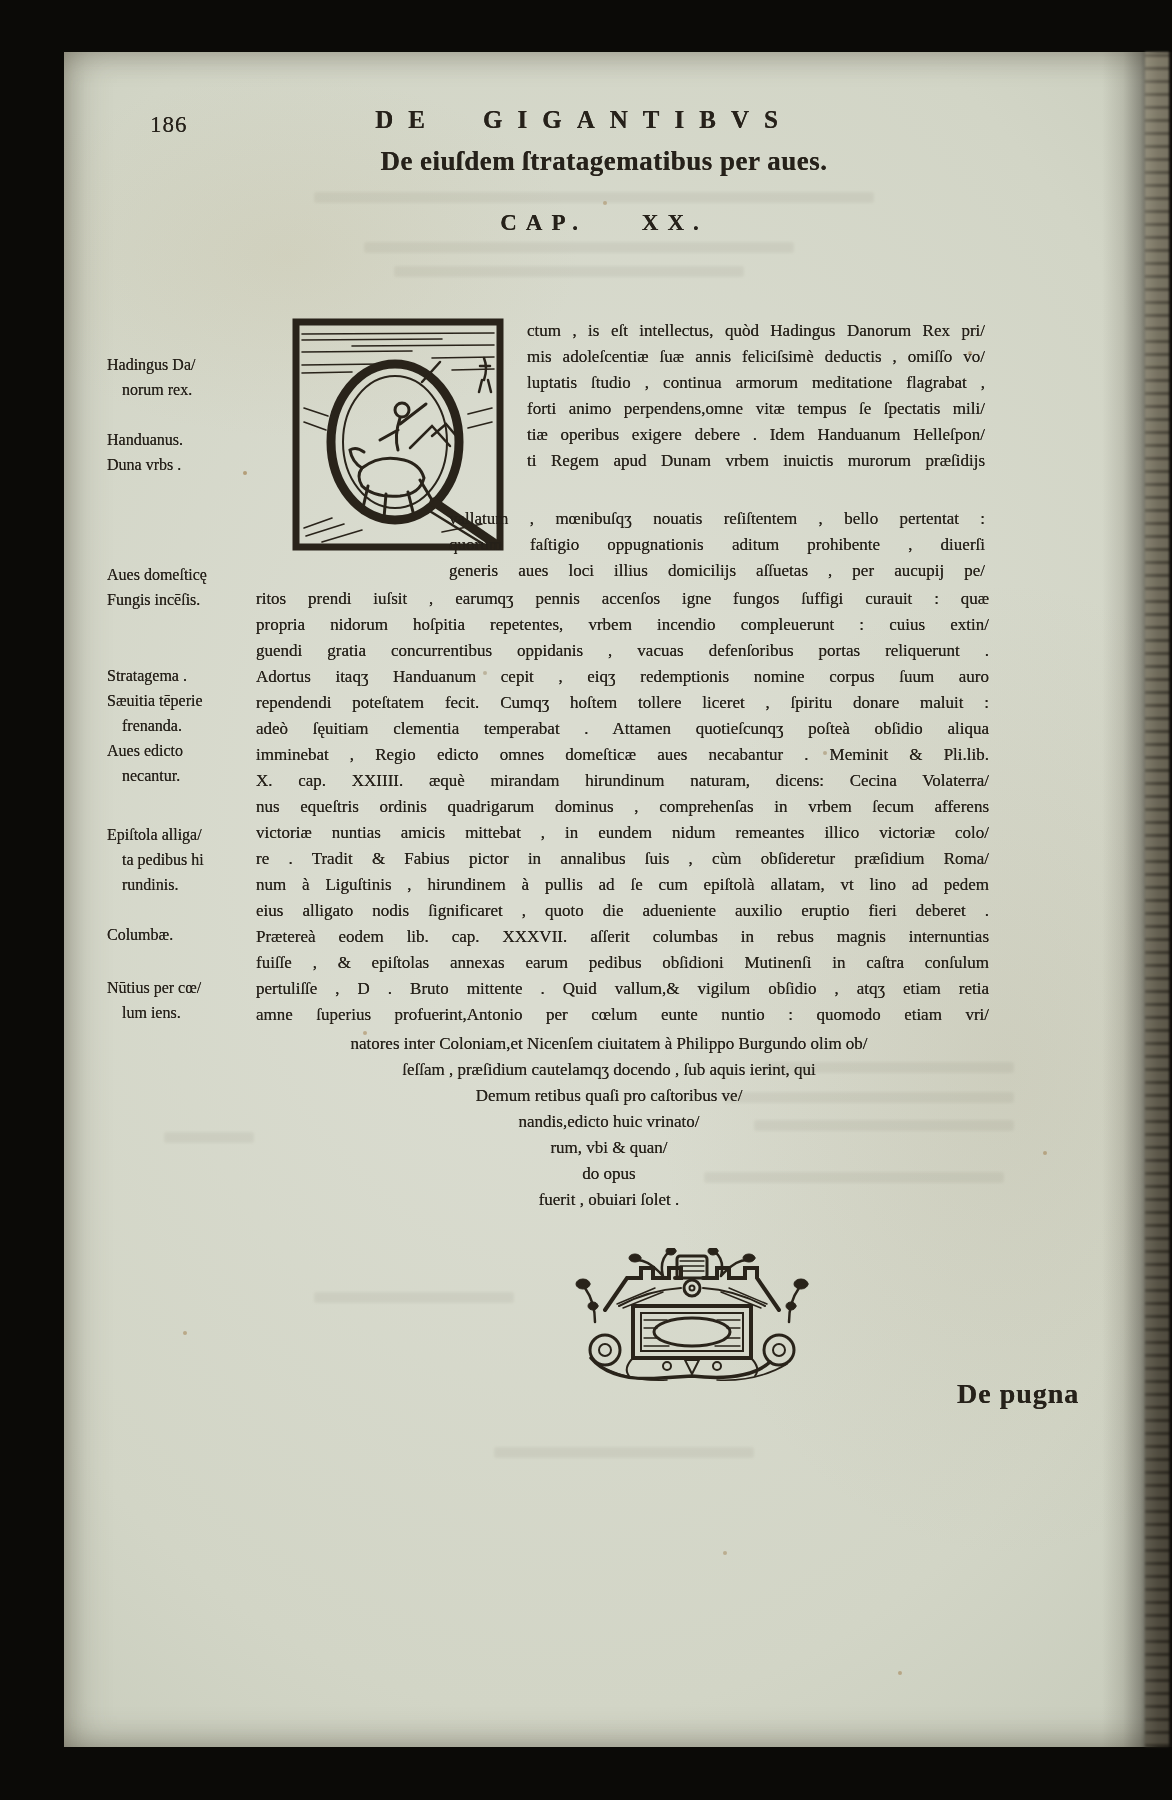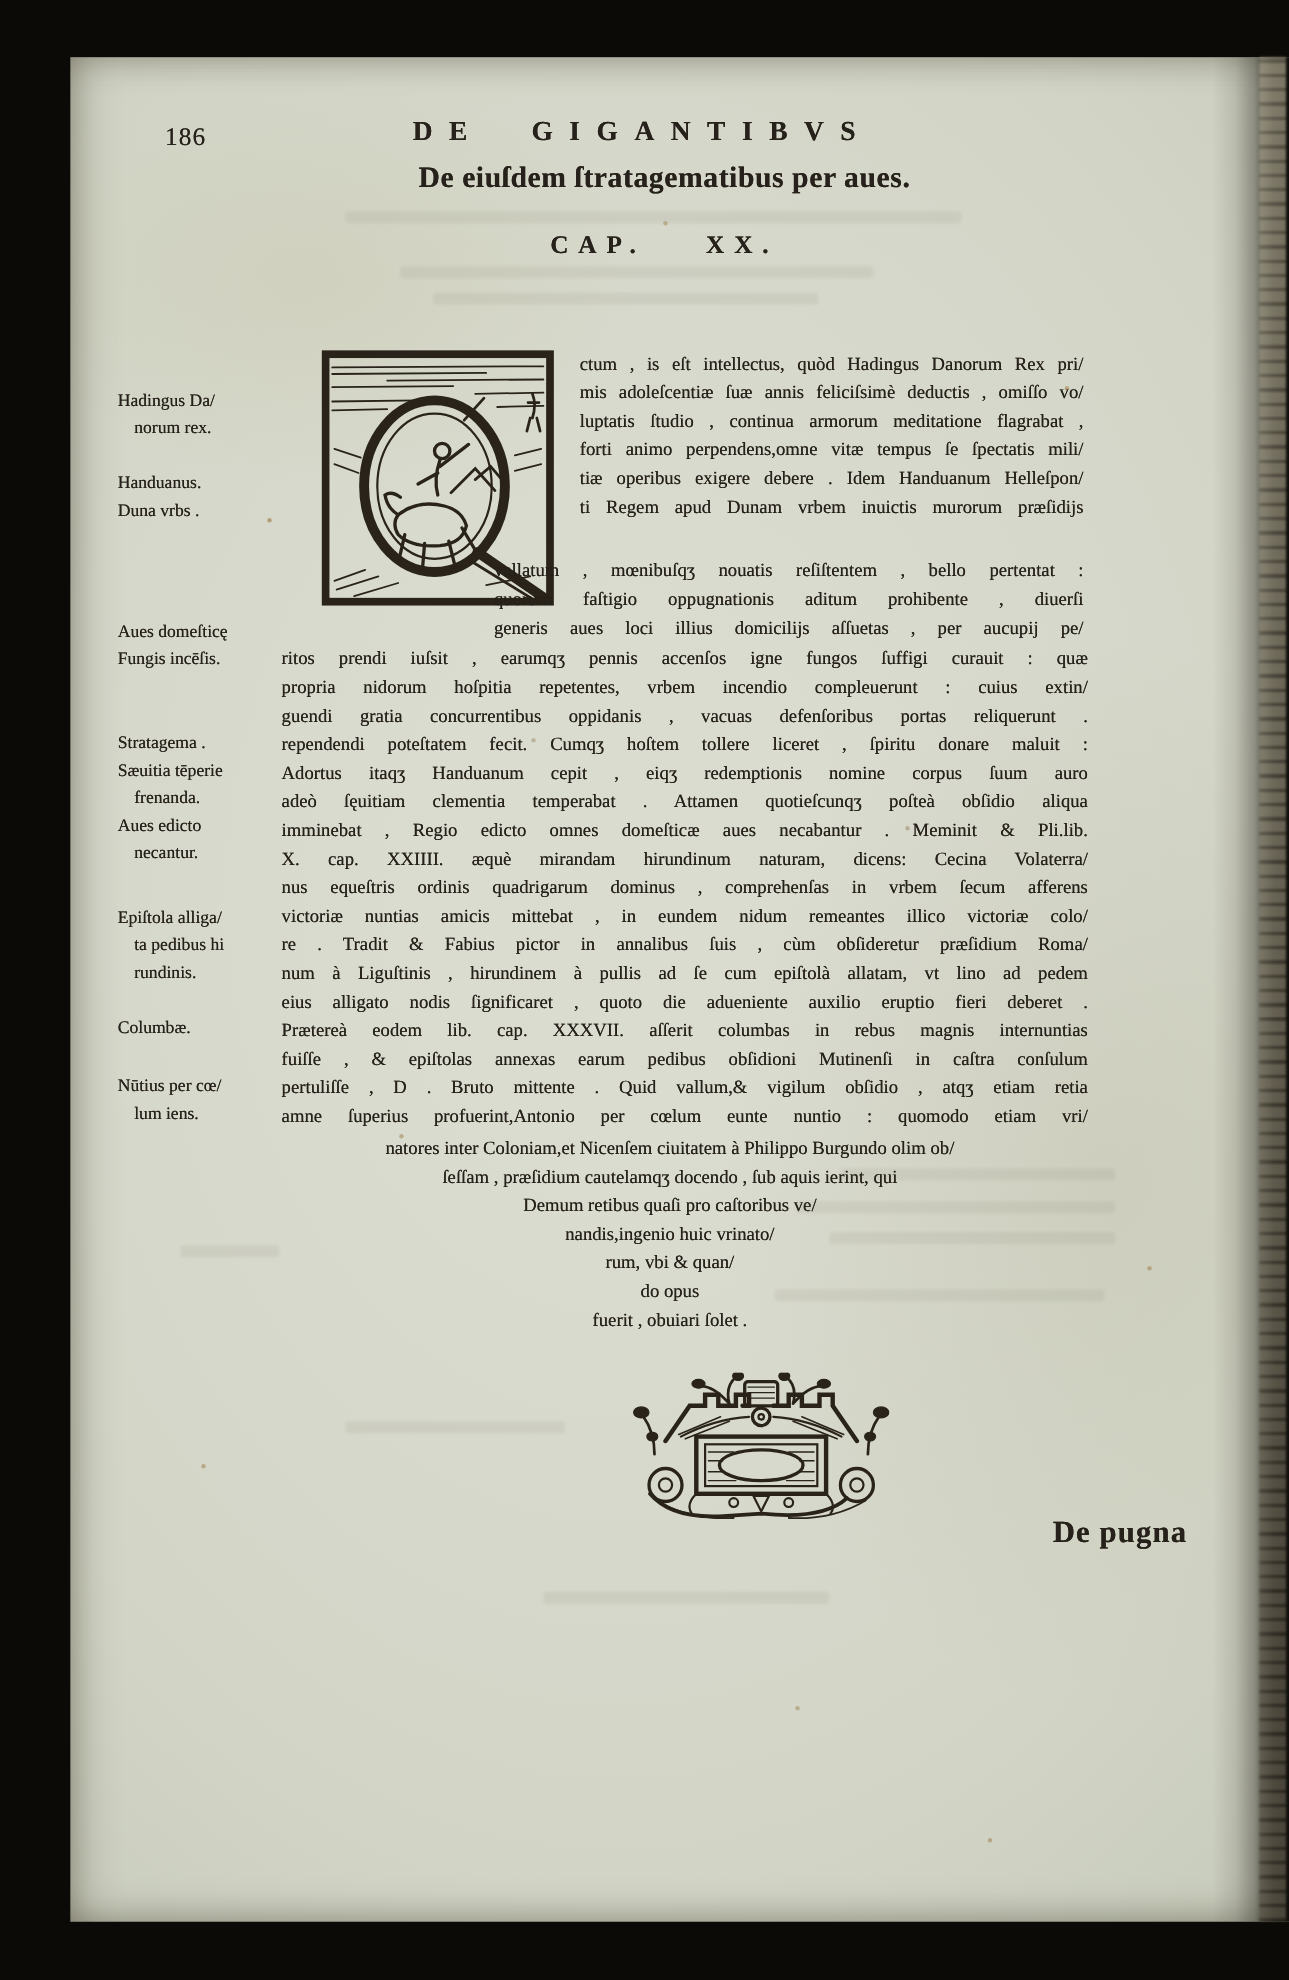--- a/index.html
+++ b/index.html
@@ -153,41 +153,41 @@
   <div class="blockB">
     <div class="bl">vallatum , mœnibuſqʒ nouatis reſiſtentem , bello pertentat :</div>
     <div class="bl">quorum faſtigio oppugnationis aditum prohibente , diuerſi</div>
     <div class="bl">generis aues loci illius domicilijs aſſuetas , per aucupij pe/</div>
   </div>
 
   <div class="blockC">
     <div class="bl">ritos prendi iuſsit , earumqʒ pennis accenſos igne fungos ſuffigi curauit : quæ</div>
     <div class="bl">propria nidorum hoſpitia repetentes, vrbem incendio compleuerunt : cuius extin/</div>
     <div class="bl">guendi gratia concurrentibus oppidanis , vacuas defenſoribus portas reliquerunt .</div>
+    <div class="bl">Adortus itaqʒ Handuanum cepit , eiqʒ redemptionis nomine corpus ſuum auro</div>
     <div class="bl">rependendi poteſtatem fecit.  Cumqʒ hoſtem tollere liceret , ſpiritu donare maluit :</div>
-    <div class="bl">Adortus itaqʒ Handuanum cepit , eiqʒ redemptionis nomine corpus ſuum auro</div>
     <div class="bl">adeò ſęuitiam clementia temperabat .  Attamen quotieſcunqʒ poſteà obſidio aliqua</div>
     <div class="bl">imminebat , Regio edicto omnes domeſticæ aues necabantur .  Meminit &amp; Pli.lib.</div>
     <div class="bl">X. cap. XXIIII. æquè mirandam hirundinum naturam, dicens: Cecina Volaterra/</div>
     <div class="bl">nus equeſtris ordinis quadrigarum dominus , comprehenſas in vrbem ſecum afferens</div>
     <div class="bl">victoriæ nuntias amicis mittebat , in eundem nidum remeantes illico victoriæ colo/</div>
     <div class="bl">re .  Tradit &amp; Fabius pictor in annalibus ſuis , cùm obſideretur præſidium Roma/</div>
     <div class="bl">num à Liguſtinis , hirundinem à pullis ad ſe cum epiſtolà allatam, vt lino ad pedem</div>
     <div class="bl">eius alligato nodis ſignificaret , quoto  die adueniente auxilio eruptio fieri deberet .</div>
     <div class="bl">Prætereà eodem lib. cap. XXXVII. aſſerit columbas in rebus magnis internuntias</div>
     <div class="bl">fuiſſe , &amp; epiſtolas annexas earum pedibus obſidioni Mutinenſi in caſtra  conſulum</div>
     <div class="bl">pertuliſſe , D . Bruto mittente .  Quid vallum,&amp; vigilum obſidio , atqʒ etiam retia</div>
     <div class="bl">amne ſuperius profuerint,Antonio per cœlum eunte nuntio :  quomodo etiam vri/</div>
   </div>
 
   <div class="taper">
     <div class="tl">natores inter Coloniam,et Nicenſem ciuitatem à Philippo Burgundo olim ob/</div>
     <div class="tl">ſeſſam , præſidium cautelamqʒ docendo , ſub aquis ierint, qui</div>
     <div class="tl">Demum retibus quaſi pro caſtoribus ve/</div>
-    <div class="tl">nandis,ingenio huic vrinato/</div>
+    <div class="tl">nandis,edicto huic vrinato/</div>
     <div class="tl">rum, vbi &amp; quan/</div>
     <div class="tl">do opus</div>
     <div class="tl">fuerit , obuiari ſolet .</div>
   </div>
 
   <svg class="ornament" viewBox="0 0 250 138">
     <g class="wc">
 
       <path d="M38 62 L60 30 h14 v-10 h12 v10 h16 v-10 h12 v10 h-6 M136 30 h14 v-10 h12 v10 h16 v-10 h12 v10 L212 62" stroke-width="4"></path>
       <path d="M52 58 q30 -16 62 -18 M198 58 q-30 -16 -62 -18" stroke-width="2"></path>

